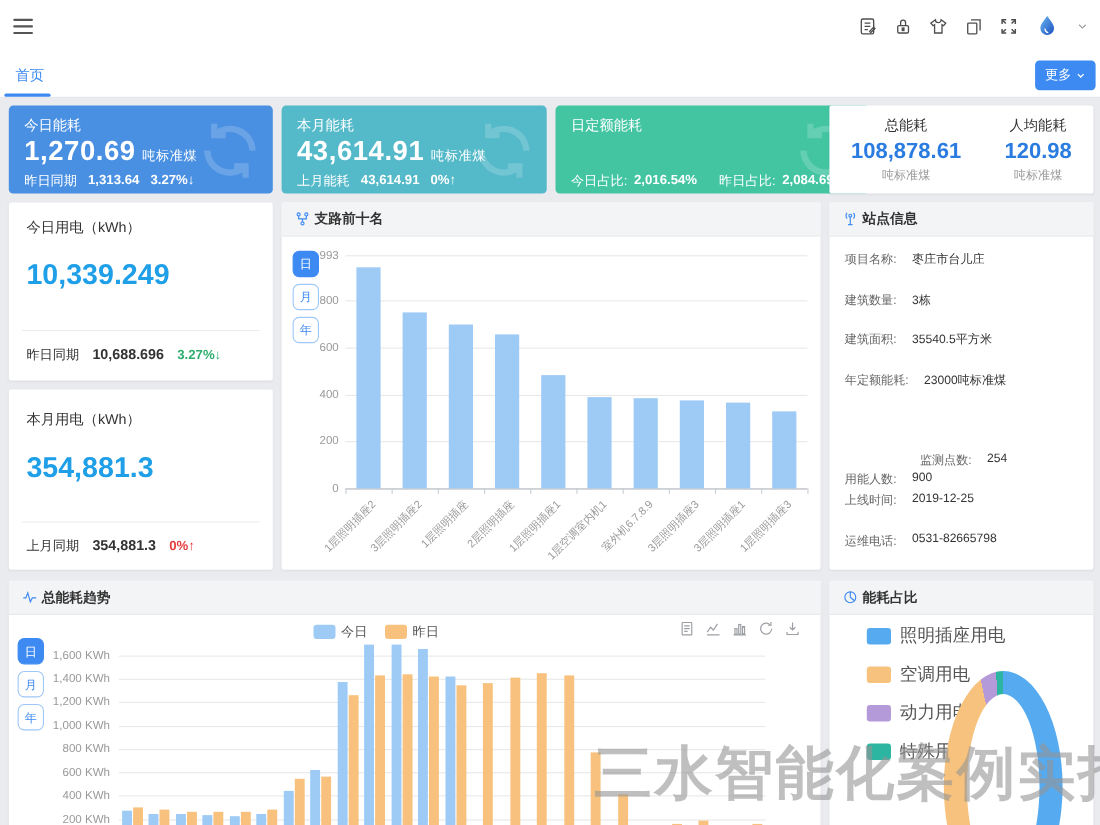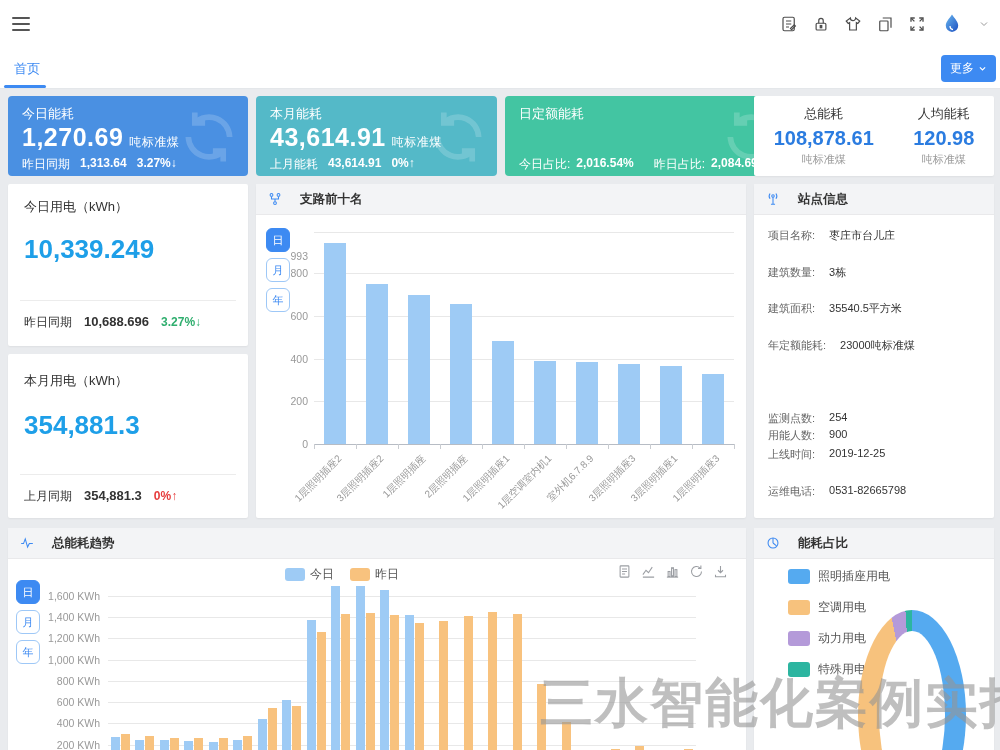--- a/index.html
+++ b/index.html
@@ -12,21 +12,21 @@
   .top-icons{position:absolute;right:10px;top:0;height:48px;display:flex;align-items:center;gap:14px;}
   .tico{width:18px;height:18px;display:block;}
   
   .tabbar{position:absolute;top:48px;left:0;right:0;height:40px;background:#fff;border-bottom:1px solid #e4e7ea;z-index:5;}
   .tab{position:absolute;left:14px;top:12px;font-size:13px;color:#3d8af2;cursor:pointer;}
   .tab-underline{position:absolute;left:4px;top:37px;width:42px;height:3px;background:#3d8af2;border-radius:2px;}
   .more-btn{position:absolute;right:4px;top:7px;background:#3d8af2;color:#fff;font-size:12px;border:none;border-radius:4px;padding:5px 9px;cursor:pointer;display:flex;align-items:center;gap:4px;}
   
   .content{position:absolute;top:88px;left:0;right:0;height:662px;overflow:visible;}
   .panel{position:absolute;background:#fff;border-radius:2px;box-shadow:0 1px 2px rgba(0,0,0,.05);}
-  .panel-hd{height:30px;display:flex;align-items:center;gap:18px;padding:0 12px;background:#f3f4f6;border-bottom:1px solid #e9e9eb;font-size:12.5px;font-weight:600;color:#333;}
+  .panel-hd{height:30px;display:flex;align-items:center;gap:4px;padding:0 12px;background:#f3f4f6;border-bottom:1px solid #e9e9eb;font-size:12.5px;font-weight:600;color:#333;}
   
   .scard{position:absolute;height:80px;border-radius:4px;color:#fff;overflow:hidden;}
   .scard .t{position:absolute;left:14px;top:9px;font-size:13px;}
   .scard .v{position:absolute;left:14px;top:27px;font-size:25px;font-weight:700;letter-spacing:.5px;}
   .scard .u{font-size:12px;font-weight:400;margin-left:6px;}
   .scard .b{position:absolute;left:14px;top:60px;font-size:12px;display:flex;gap:10px;white-space:nowrap;}
   .scard .b b{font-weight:700;}
   .recycle{position:absolute;right:8px;top:10px;width:62px;height:62px;opacity:.18;}
   .sumpanel{display:flex;justify-content:space-around;align-items:center;text-align:center;}
   .sumcol .l{font-size:13px;color:#333;}
@@ -54,21 +54,21 @@
   .legend{position:absolute;display:flex;gap:16px;align-items:center;font-size:12px;color:#555;}
   .legend .li{display:flex;align-items:center;gap:5px;cursor:pointer;}
   .legend .sw{width:20px;height:13px;border-radius:3px;}
   .toolbox{position:absolute;display:flex;gap:9px;align-items:center;}
   .toolbox svg{width:15px;height:15px;cursor:pointer;}
   
   .siterow{position:absolute;left:14px;right:10px;font-size:11px;color:#666;display:flex;}
   .siterow .sv{color:#333;margin-left:14px;}
   
   .plegend{position:absolute;left:34px;top:40px;display:flex;flex-direction:column;gap:14px;}
-  .plegend .li{display:flex;align-items:center;gap:8px;font-size:12px;color:#555;cursor:pointer;}
+  .plegend .li{display:flex;align-items:center;gap:8px;font-size:16px;color:#555;cursor:pointer;}
   .plegend .sw{width:22px;height:15px;border-radius:3px;}
   #donut{position:absolute;border-radius:50%;}
   #donut-hole{position:absolute;background:#fff;border-radius:50%;}
   
   .watermark{position:absolute;left:540px;top:668px;font-size:53px;font-weight:700;color:rgba(148,148,148,.6);letter-spacing:2px;white-space:nowrap;z-index:40;pointer-events:none;}
 </style>
 </head>
 <body>
 
 <div class="topbar">
@@ -231,21 +231,21 @@
         <div class="ylab" style="left: -44px; width: 38px; top: 206px;">0</div>
         <div class="gridline" style="left: 0px; width: 420px; top: 169.301px;"></div>
         <div class="ylab" style="left: -44px; width: 38px; top: 163.301px;">200</div>
         <div class="gridline" style="left: 0px; width: 420px; top: 126.602px;"></div>
         <div class="ylab" style="left: -44px; width: 38px; top: 120.602px;">400</div>
         <div class="gridline" style="left: 0px; width: 420px; top: 83.9033px;"></div>
         <div class="ylab" style="left: -44px; width: 38px; top: 77.9033px;">600</div>
         <div class="gridline" style="left: 0px; width: 420px; top: 41.2044px;"></div>
         <div class="ylab" style="left: -44px; width: 38px; top: 35.2044px;">800</div>
         <div class="gridline" style="left: 0px; width: 420px; top: 0px;"></div>
-        <div class="ylab" style="left: -44px; width: 38px; top: -6px; margin-top: 24px;">993</div>
+        <div class="ylab" style="left: -44px; width: 38px; top: -6px;">993</div>
         <div class="axisline" style="left: 0px; width: 420px; top: 212px; background: rgb(183, 188, 196);"></div>
         <div class="bar" style="left: 10px; width: 22px; top: 11.3152px; height: 200.685px; background: rgb(158, 203, 245);"></div>
         <div class="tick" style="left: 42px; top: 212px;"></div>
         <div class="xlab" style="left: -99px; width: 120px; top: 220px;">1层照明插座2</div>
         <div class="bar" style="left: 52px; width: 22px; top: 52.3061px; height: 159.694px; background: rgb(158, 203, 245);"></div>
         <div class="tick" style="left: 84px; top: 212px;"></div>
         <div class="xlab" style="left: -57px; width: 120px; top: 220px;">3层照明插座2</div>
         <div class="bar" style="left: 94px; width: 22px; top: 62.5539px; height: 149.446px; background: rgb(158, 203, 245);"></div>
         <div class="tick" style="left: 126px; top: 212px;"></div>
         <div class="xlab" style="left: -15px; width: 120px; top: 220px;">1层照明插座</div>
@@ -297,21 +297,21 @@
           <div class="sv">35540.5平方米</div>
         </div>
         <div class="siterow" style="top: 153.5px;">
           <div class="sl">年定额能耗:</div>
           <div class="sv">23000吨标准煤</div>
         </div>
         <div class="siterow" style="top: 206px; margin-top: 38px;">
           <div class="sl">用能人数:</div>
           <div class="sv">900</div>
         </div>
-        <div class="siterow" style="top: 226.5px;">
+        <div class="siterow" style="top: 226.5px; justify-content: center;">
           <div class="sl">监测点数:</div>
           <div class="sv">254</div>
         </div>
         <div class="siterow" style="top: 263px;">
           <div class="sl">上线时间:</div>
           <div class="sv">2019-12-25</div>
         </div>
         <div class="siterow" style="top: 299.5px;">
           <div class="sl">运维电话:</div>
           <div class="sv">0531-82665798</div>

